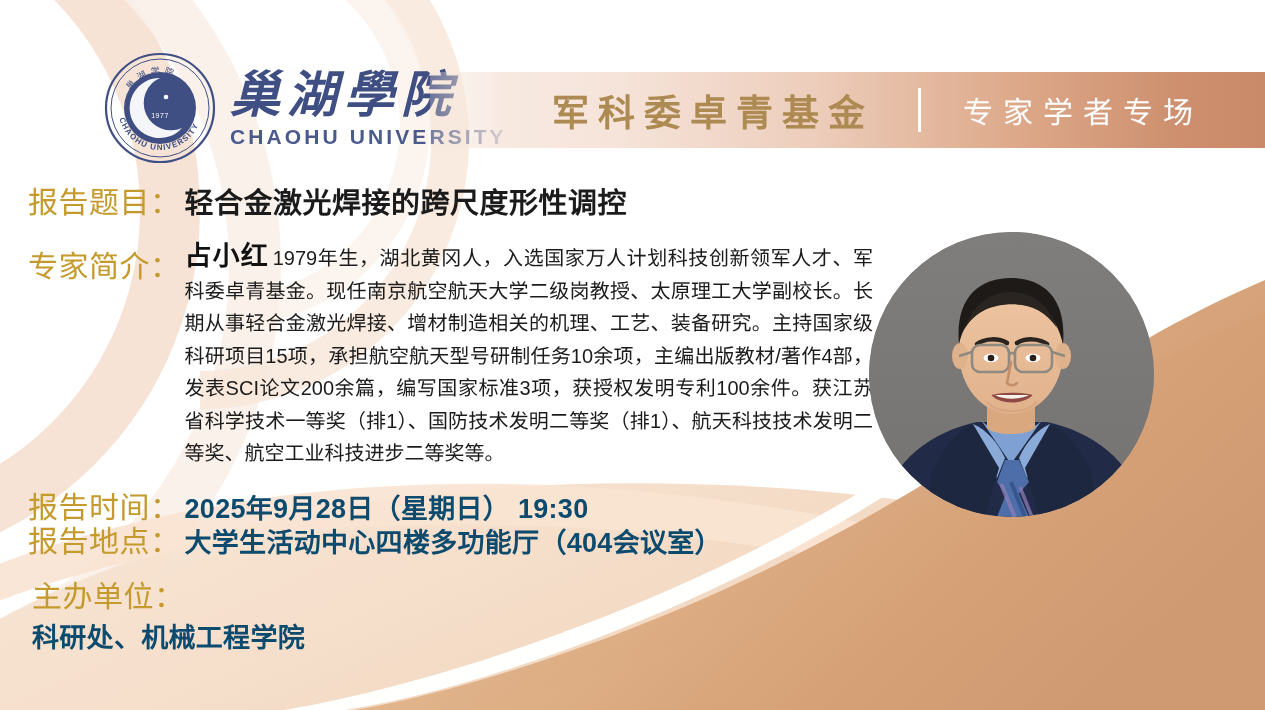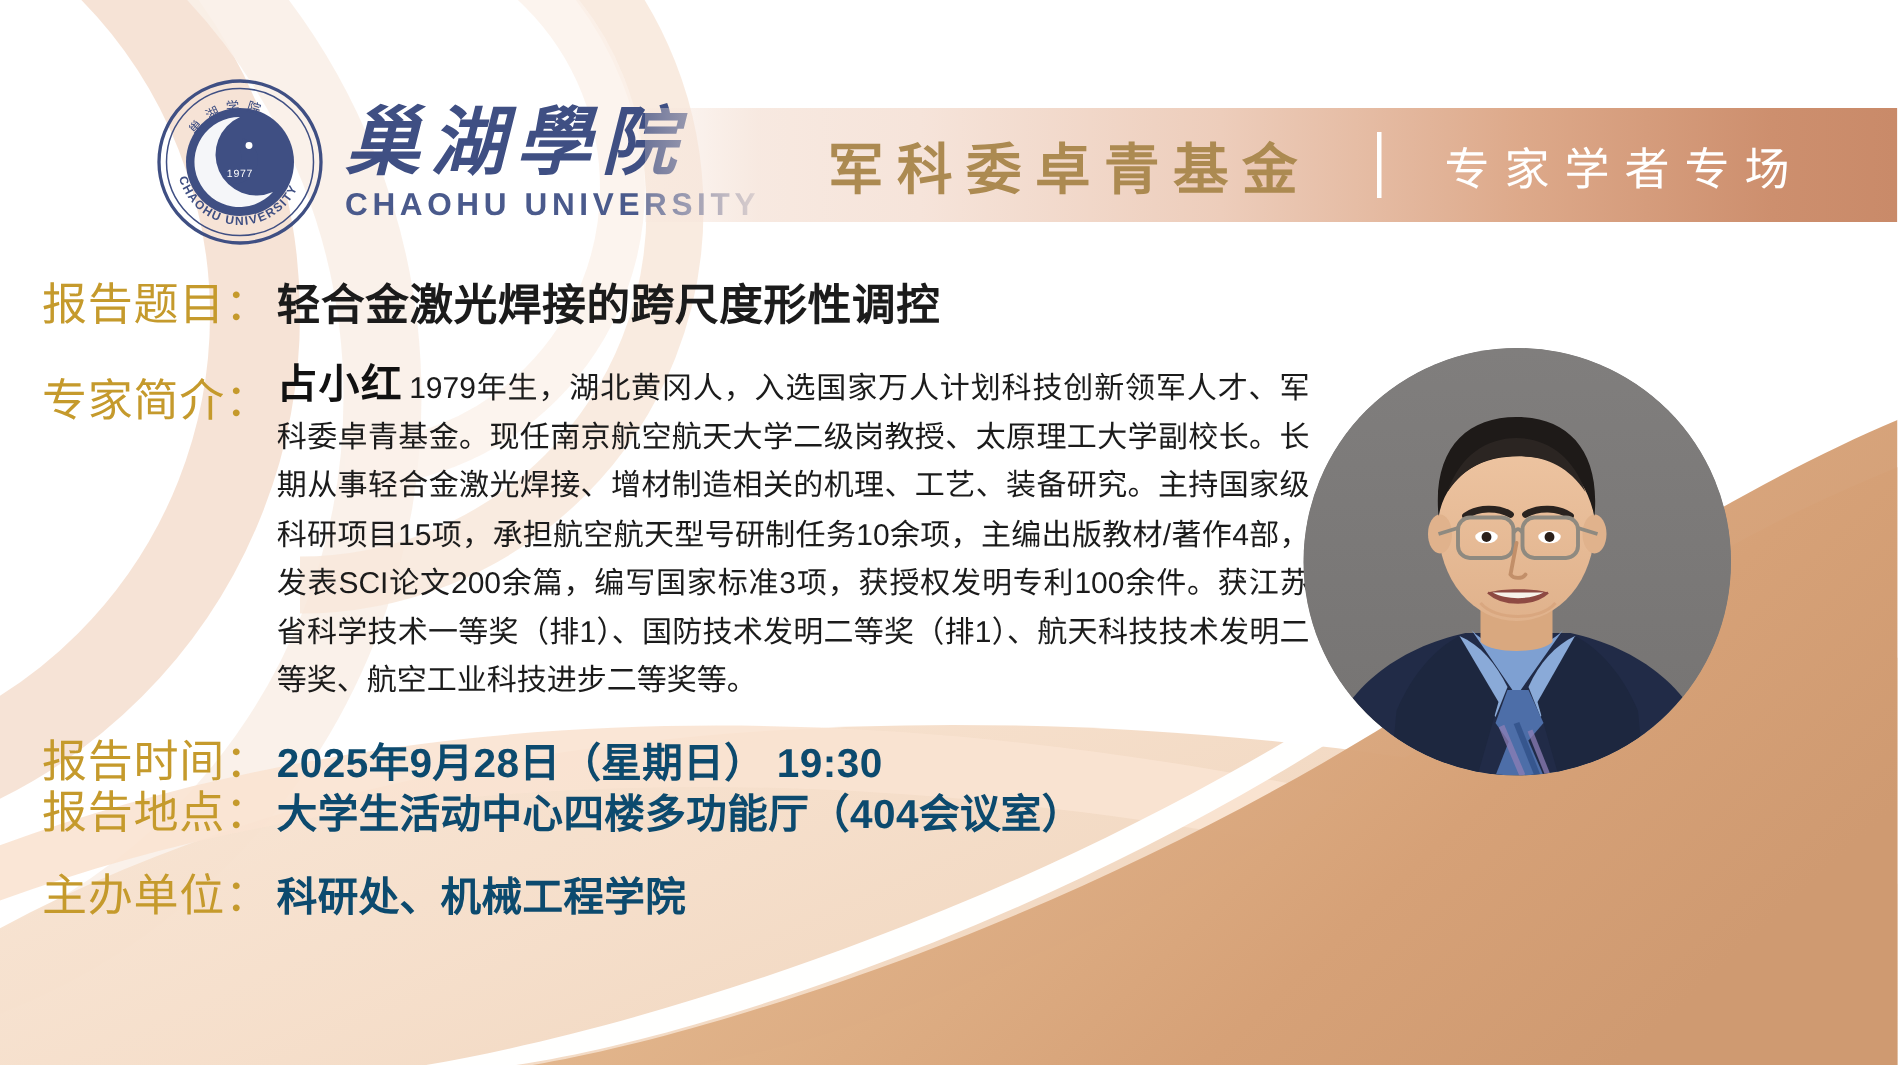--- a/index.html
+++ b/index.html
@@ -137,21 +137,21 @@
     font-size:27px;font-weight:700;color:#111111;
     letter-spacing:0.5px;margin-right:4px;
   }
 
   .row-info{
     position:absolute;left:28px;
     display:flex;align-items:baseline;
   }
   .row-time{top:483px;}
   .row-place{top:517px;}
-  .row-host{top:572px;}
+  .row-host{top:572px;flex-direction:column;}
   .info-value{
     font-size:27px;font-weight:700;color:#0c4a6e;
     letter-spacing:0.3px;margin-left:4px;white-space:nowrap;
     font-family:"Liberation Sans","DejaVu Sans",sans-serif;
   }
 
   
   .portrait{
     position:absolute;
     left:869px;top:232px;

